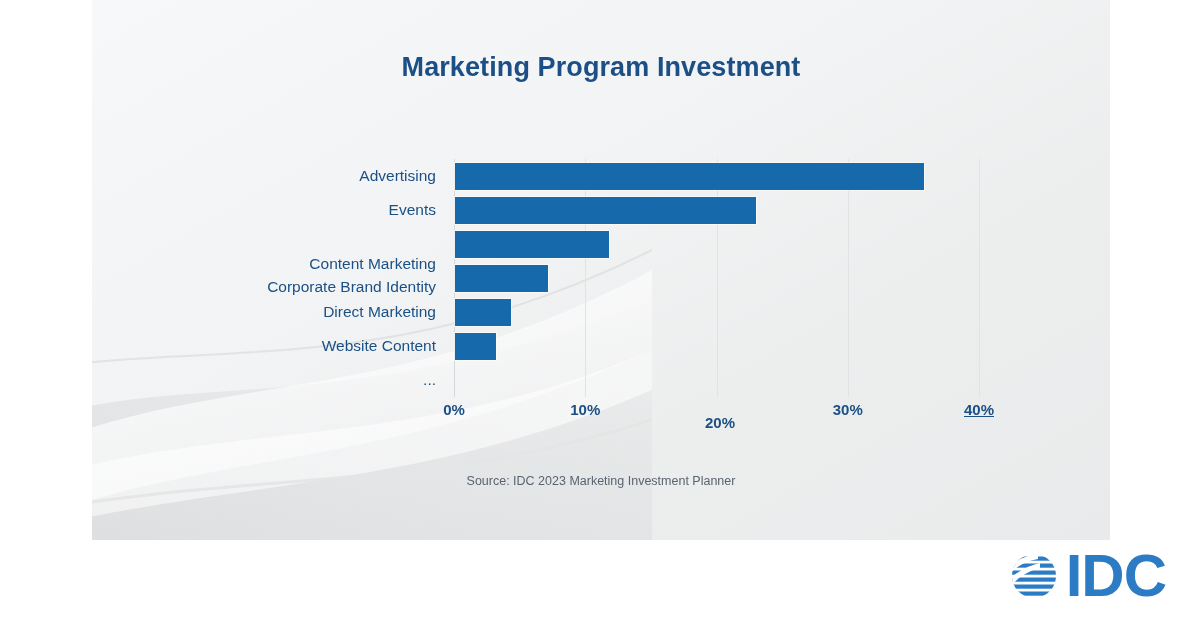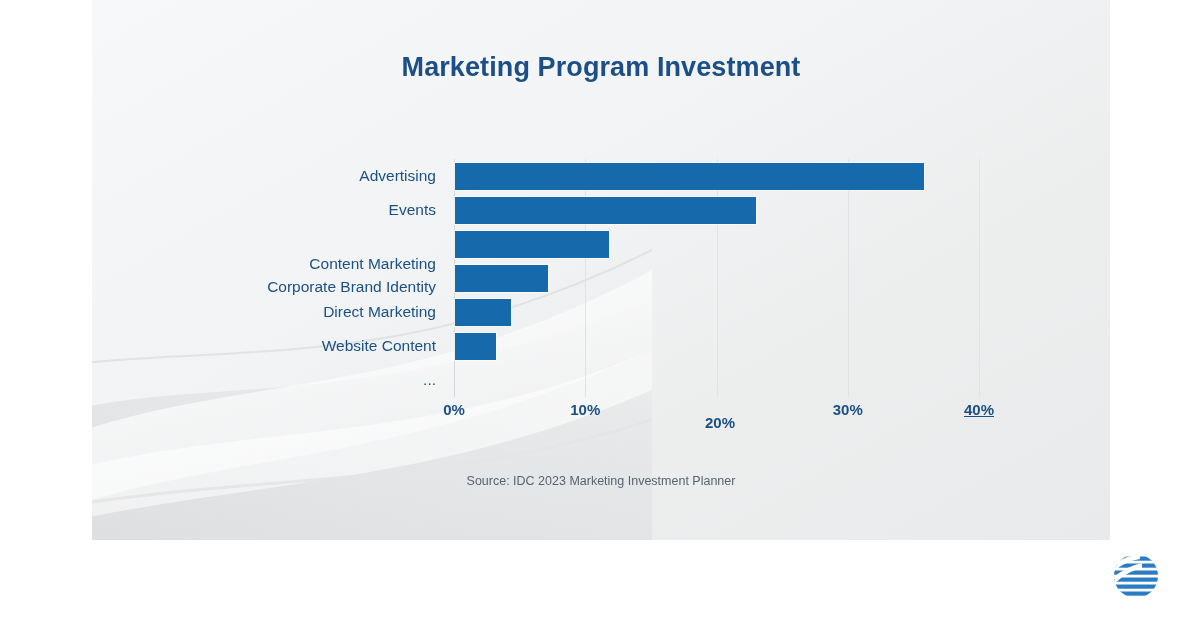--- a/index.html
+++ b/index.html
@@ -209,13 +209,14 @@
       <rect x="4" y="17.5" width="52" height="4.2"></rect>
       <rect x="4" y="24.5" width="52" height="4.2"></rect>
       <rect x="4" y="31.5" width="52" height="4.2"></rect>
       <rect x="4" y="38.5" width="52" height="4.2"></rect>
       <rect x="4" y="45.5" width="52" height="4.2"></rect>
       <path d="M-6,30 C6,16 20,10 34,8 L34,13 C22,15 10,21 2,32 Z" fill="#ffffff"></path>
       <path d="M-2,42 C8,28 22,20 36,17 L36,22 C24,25 12,32 4,44 Z" fill="#ffffff"></path>
     </g>
     <circle cx="30" cy="30" r="22" fill="none" stroke="#2b7cc4" stroke-width="0"></circle>
   </svg>
+  <span id="idc-wordmark">IDC</span>
 </div>
 
 </body></html>

